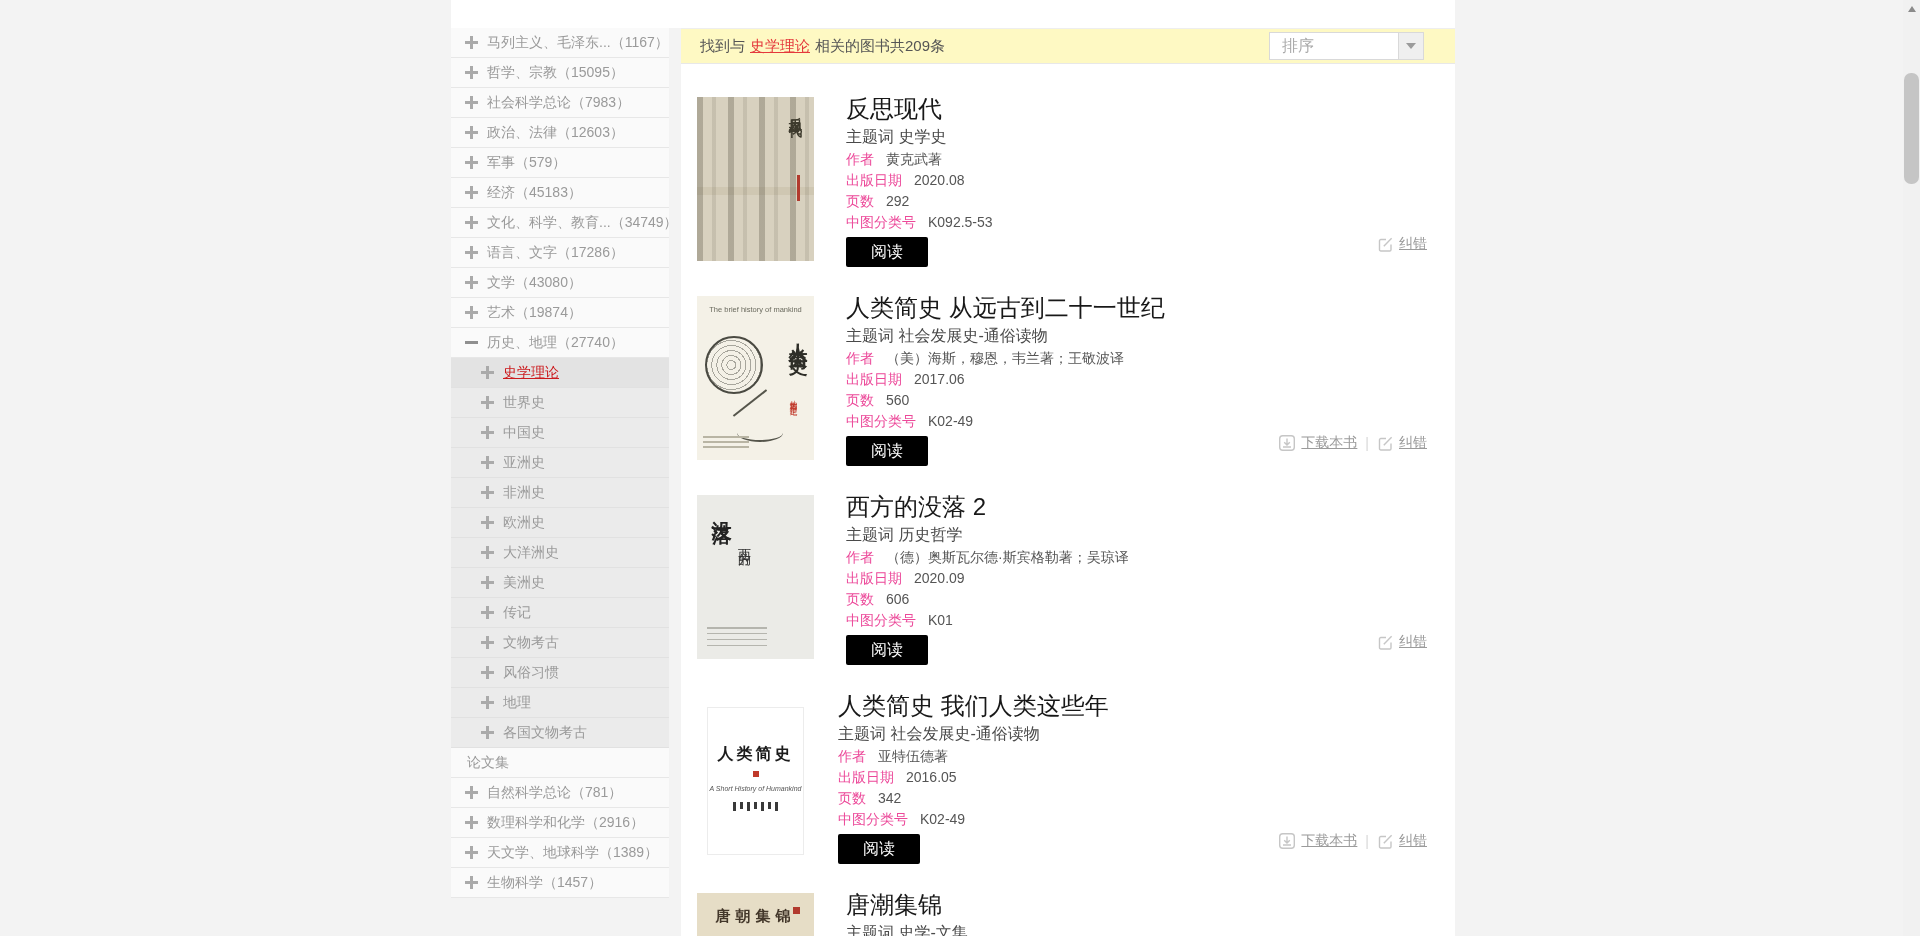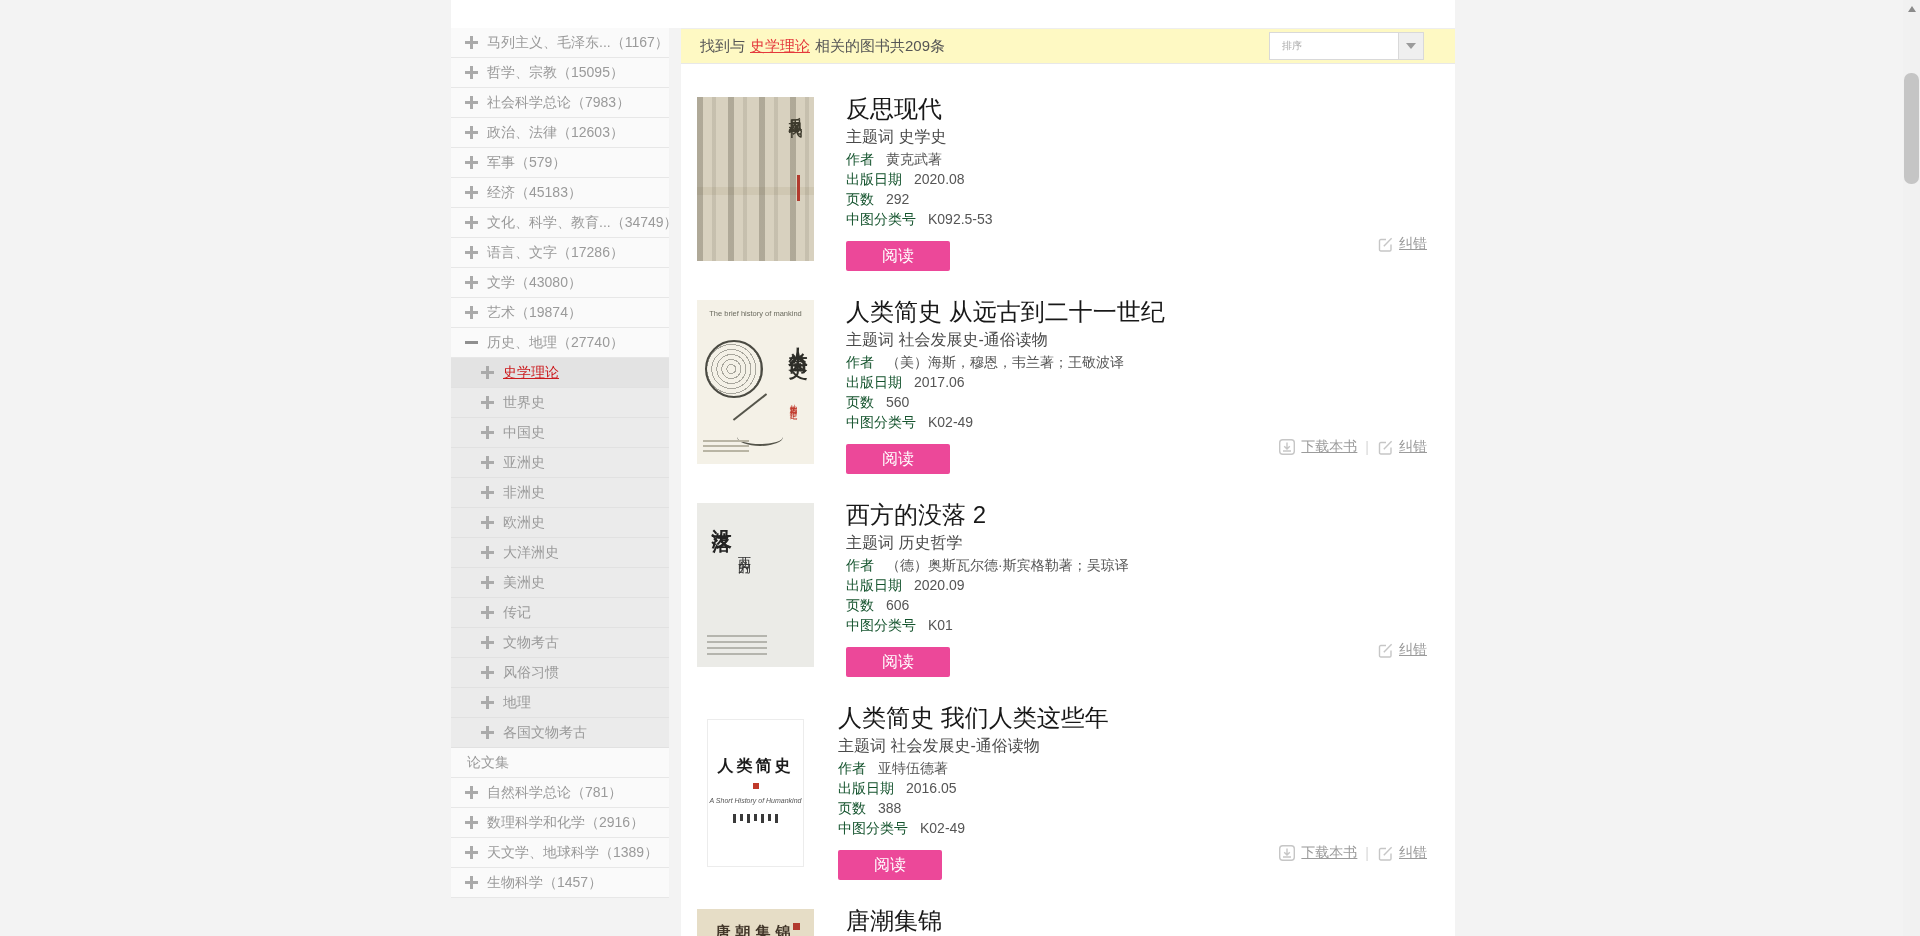--- a/index.html
+++ b/index.html
@@ -26,35 +26,35 @@
   .ico-minus::before { background:#8f8f8f; }
   .sb-item.noicon { padding-left:16px; }
 
   
   .main { position:absolute; left:681px; top:28px; width:774px; height:908px; }
   .result-bar { height:36px; background:#fef9c3; border-top:1px solid #eee; border-bottom:1px solid #e8e8e8;
                 display:flex; align-items:center; padding:0 31px 0 19px; font-size:15px; color:#555; }
   .kw { color:#e4393c; text-decoration:underline; margin:0 5px; cursor:pointer; }
   .sort-box { margin-left:auto; width:155px; height:28px; background:#fff; border:1px solid #d9d9d9;
               display:flex; align-items:center; cursor:pointer; }
-  .sort-label { padding-left:12px; color:#aaa; font-size:10px; flex:1; }
+  .sort-label { padding-left:12px; color:#aaa; font-size:16px; flex:1; }
   .sort-btn { width:25px; height:100%; border-left:1px solid #d9d9d9; background:#efefef;
               display:flex; align-items:center; justify-content:center; }
   .caret-down { width:0; height:0; border-left:5px solid transparent; border-right:5px solid transparent;
                 border-top:6px solid #9b9b9b; }
 
   .book-list { background:#fff; min-height:872px; padding:33px 0 0 16px; }
   .book { position:relative; display:flex; margin-bottom:29px; }
   .cover { width:117px; height:164px; flex:none; margin-right:32px; position:relative; overflow:hidden; cursor:pointer; }
   .info { padding-top:0; }
   .b-title { font-size:24px; color:#181818; line-height:24px; margin-bottom:6px; cursor:pointer; }
   .b-subject { font-size:16px; color:#4a4a4a; line-height:19px; margin-bottom:3px; }
   .b-meta { font-size:14px; color:#555; line-height:20px; }
-  .b-meta .lbl { color:#14532d; margin-right:12px; }
-  .read-btn { margin-top:12px; width:104px; height:30px; background:#ec4899; color:#fff; font-size:16px;
+  .b-meta .lbl { color:#ec4899; margin-right:12px;font-family:Liberation Serif, serif; }
+  .read-btn { margin-top:4px; width:82px; height:30px; background:#000000; color:#fff; font-size:16px;
               display:flex; align-items:center; justify-content:center; border-radius:2px; cursor:pointer; }
   .actions { position:absolute; right:28px; top:138px; display:flex; align-items:center;
              font-size:14px; color:#9b9b9b;text-decoration:underline; }
   .actions svg { margin-right:5px; }
   .act-link { cursor:pointer; display:flex; align-items:center; }
   .act-div { color:#d8d8d8; margin:0 8px; }
 
   
   .cover1 { background:
       repeating-linear-gradient(90deg, rgba(70,65,50,.28) 0 6px, rgba(70,65,50,0) 6px 15px,
@@ -355,21 +355,21 @@
               <span></span>
               <span></span>
               <span></span>
             </div>
         </div>
         <div class="info">
           <div class="b-title">人类简史 我们人类这些年</div>
           <div class="b-subject"><span>主题词</span> <span>社会发展史-通俗读物</span></div>
           <div class="b-meta"><span class="lbl">作者</span><span>亚特伍德著</span></div>
           <div class="b-meta"><span class="lbl">出版日期</span><span>2016.05</span></div>
-          <div class="b-meta"><span class="lbl">页数</span><span>388</span></div>
+          <div class="b-meta"><span class="lbl">页数</span><span>342</span></div>
           <div class="b-meta"><span class="lbl">中图分类号</span><span>K02-49</span></div>
           <div class="read-btn">阅读</div>
         </div>
         <div class="actions">
           <span class="act-link">
             <svg width="18" height="18" viewBox="0 0 18 18">
                 <rect x="1.7" y="1.7" width="14.6" height="14.6" rx="3" fill="none" stroke="#c6c6c6" stroke-width="1.4"></rect>
                 <path d="M9 4.5 v6 M6.2 8.2 L9 11 l2.8 -2.8 M5 13 h8" stroke="#c6c6c6" stroke-width="1.4" fill="none"></path>
               </svg>
             <span>下载本书</span>

